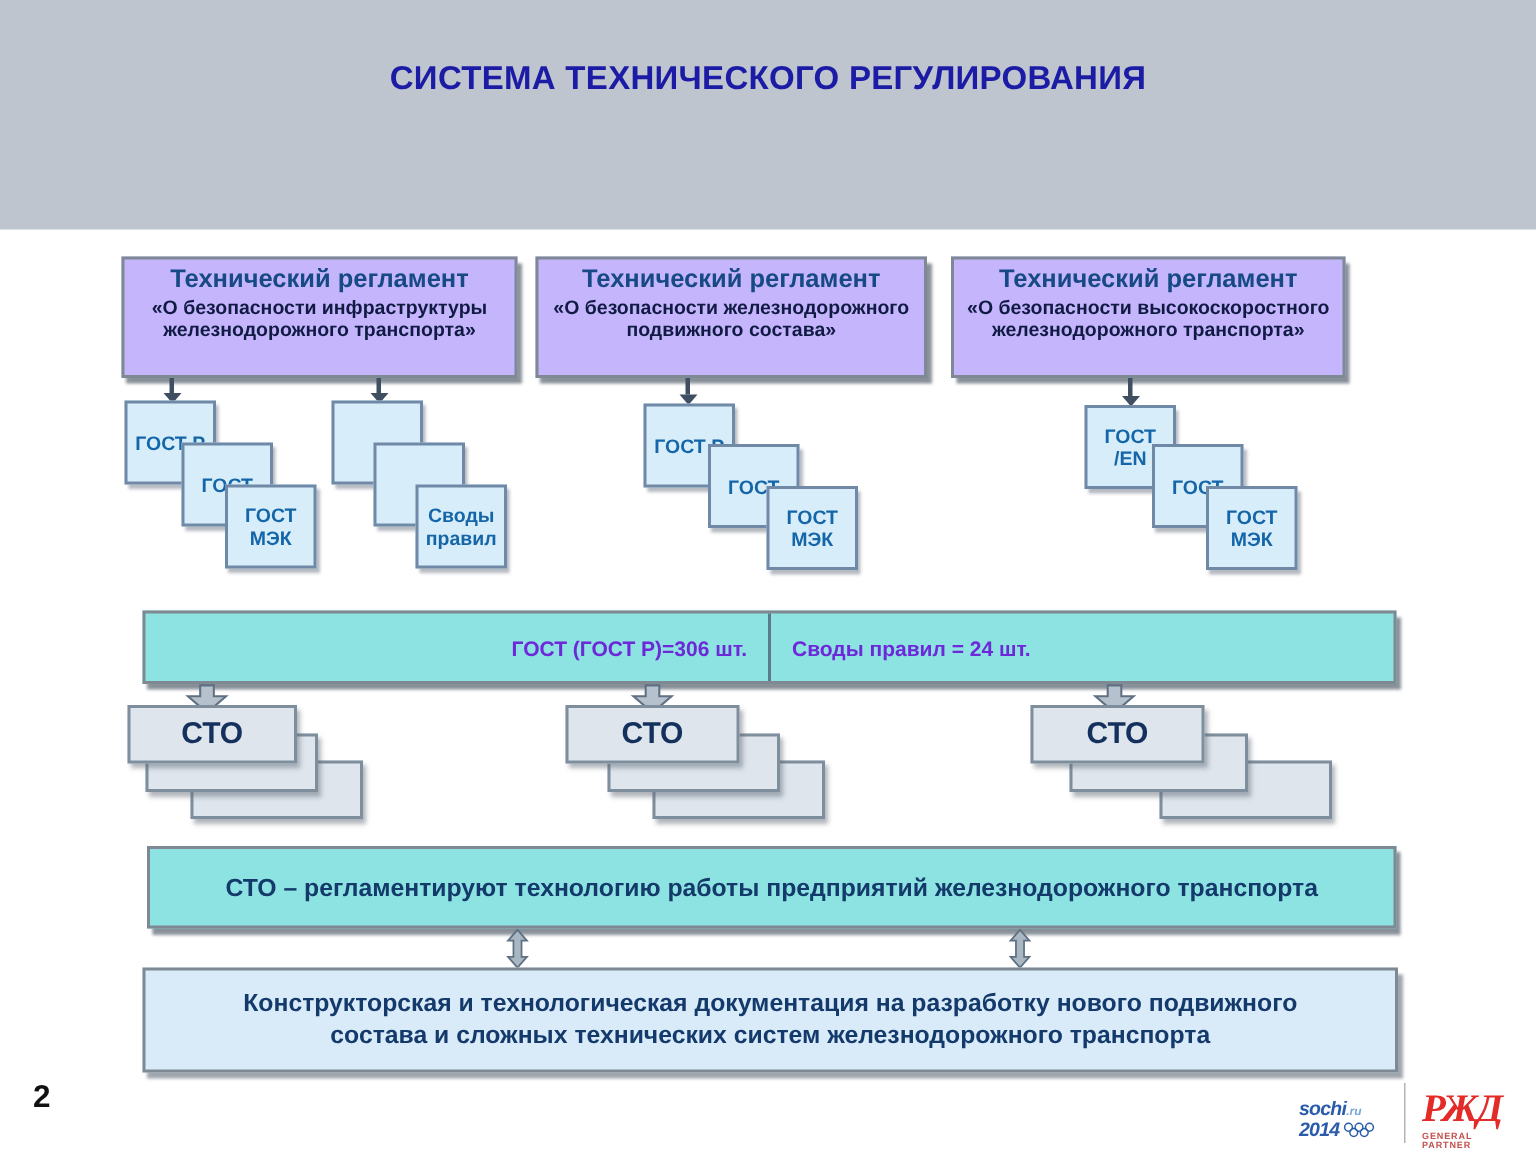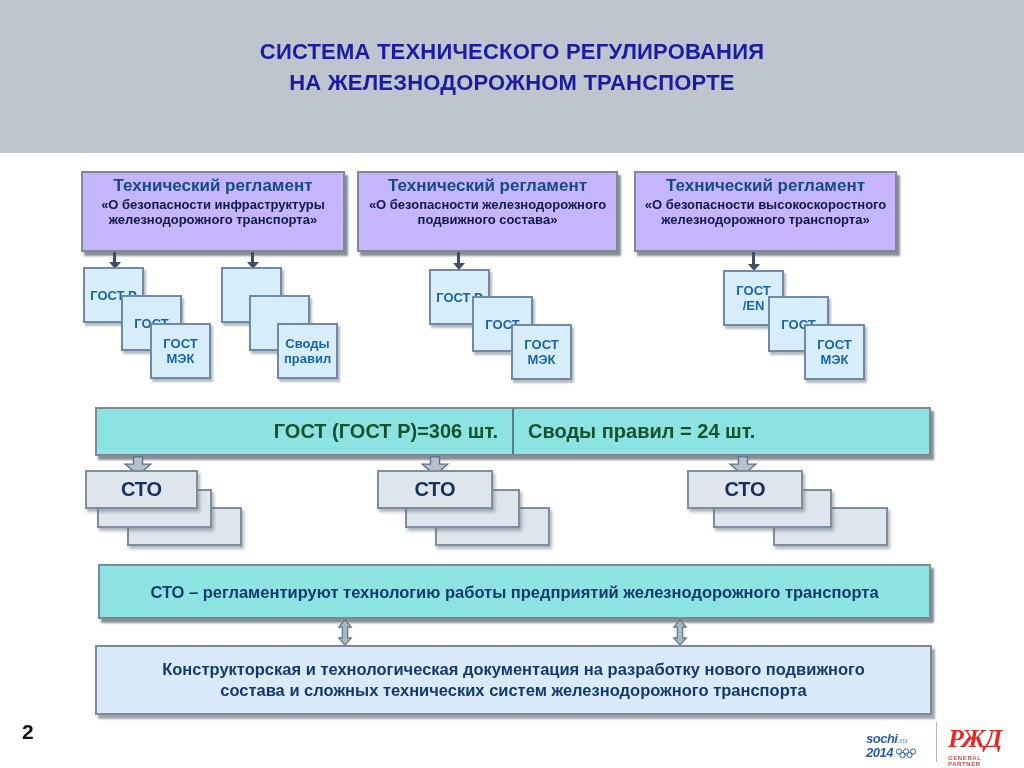--- a/index.html
+++ b/index.html
@@ -29,21 +29,21 @@
   .sbox{position:absolute;width:61px;height:56px;box-sizing:border-box;
         background:#d7edfa;border:2px solid #7089a6;
         box-shadow:2px 3px 2px rgba(120,130,142,.55);
         display:flex;align-items:center;justify-content:center;text-align:center;
         font-size:13px;font-weight:bold;color:#1566a8;line-height:15px;padding:2px 5px;}
 
   
   .counts-band{position:absolute;left:95px;top:407px;width:836px;height:49px;box-sizing:border-box;
                background:#8de3e1;border:2px solid #7e8994;box-shadow:3px 4px 2px rgba(95,105,118,.75);
                display:flex;}
-  .counts-band .cell{display:flex;align-items:center;font-size:20px;font-weight:bold;color:#14532d;}
+  .counts-band .cell{display:flex;align-items:center;font-size:14px;font-weight:bold;color:#6d28d9;}
   .counts-band .c1{width:417px;justify-content:flex-end;padding-right:14px;
                    border-right:2px solid #5b7a8a;box-sizing:border-box;}
   .counts-band .c2{flex:1;justify-content:flex-start;padding-left:14px;}
 
   
   .barrow{position:absolute;width:30px;height:20px;}
   .darrow{position:absolute;width:18px;height:27px;}
 
   
   .sto-box{position:absolute;width:115px;height:39px;box-sizing:border-box;
@@ -75,21 +75,20 @@
   .partner{font-size:6px;letter-spacing:.6px;color:#c2514d;font-weight:bold;margin-top:1px;}
 </style>
 </head>
 <body>
 
 <div class="slide">
 
   <div class="header-band">
     <div class="title">
       <div>СИСТЕМА ТЕХНИЧЕСКОГО РЕГУЛИРОВАНИЯ</div>
-      <div>НА ЖЕЛЕЗНОДОРОЖНОМ ТРАНСПОРТЕ</div>
     </div>
   </div>
 
   <div class="reg-box" style="left:81px;width:264px;">
     <div class="hd">Технический регламент</div>
     <div class="bd">«О безопасности инфраструктуры железнодорожного транспорта»</div>
   </div>
   <div class="reg-box" style="left:357px;width:261px;">
     <div class="hd">Технический регламент</div>
     <div class="bd">«О безопасности железнодорожного подвижного состава»</div>

